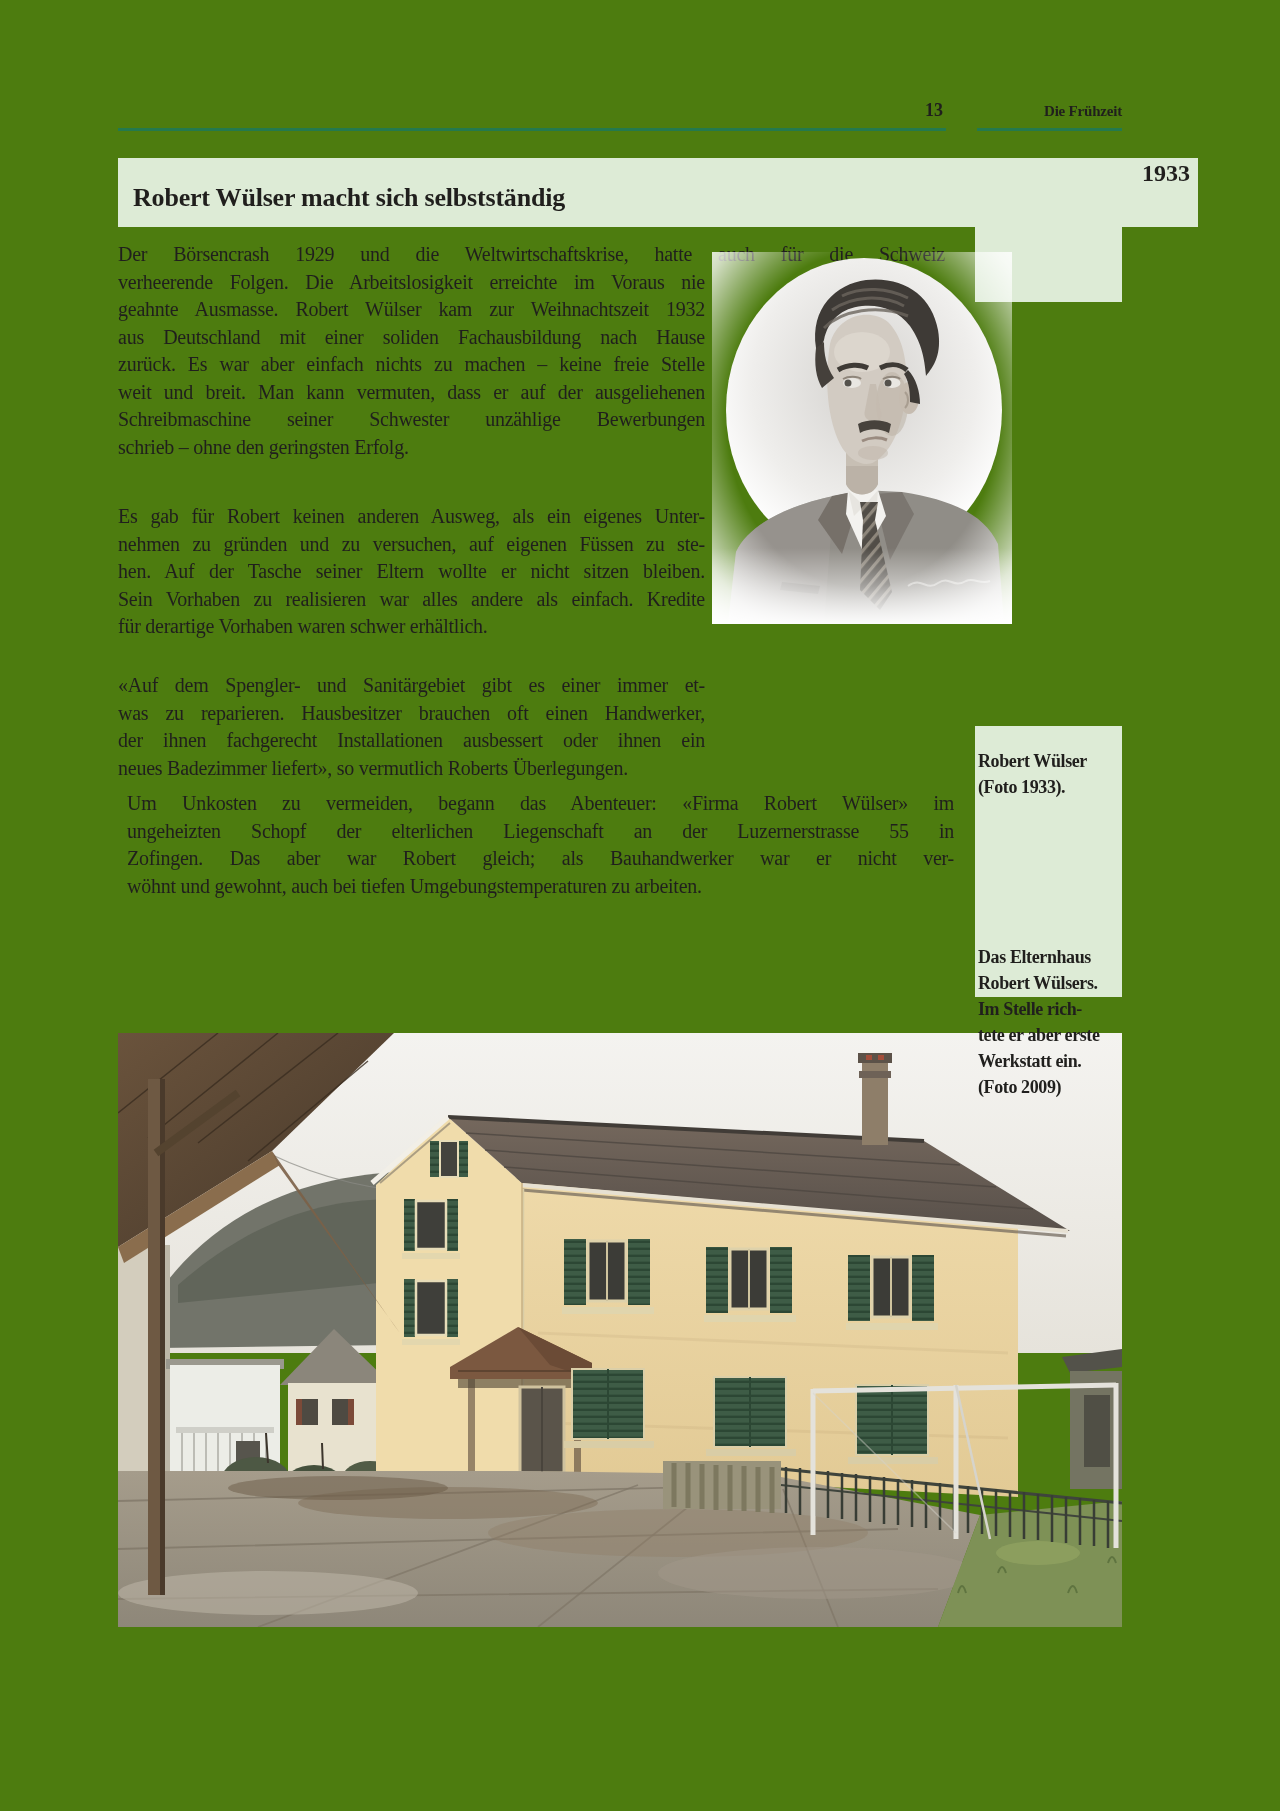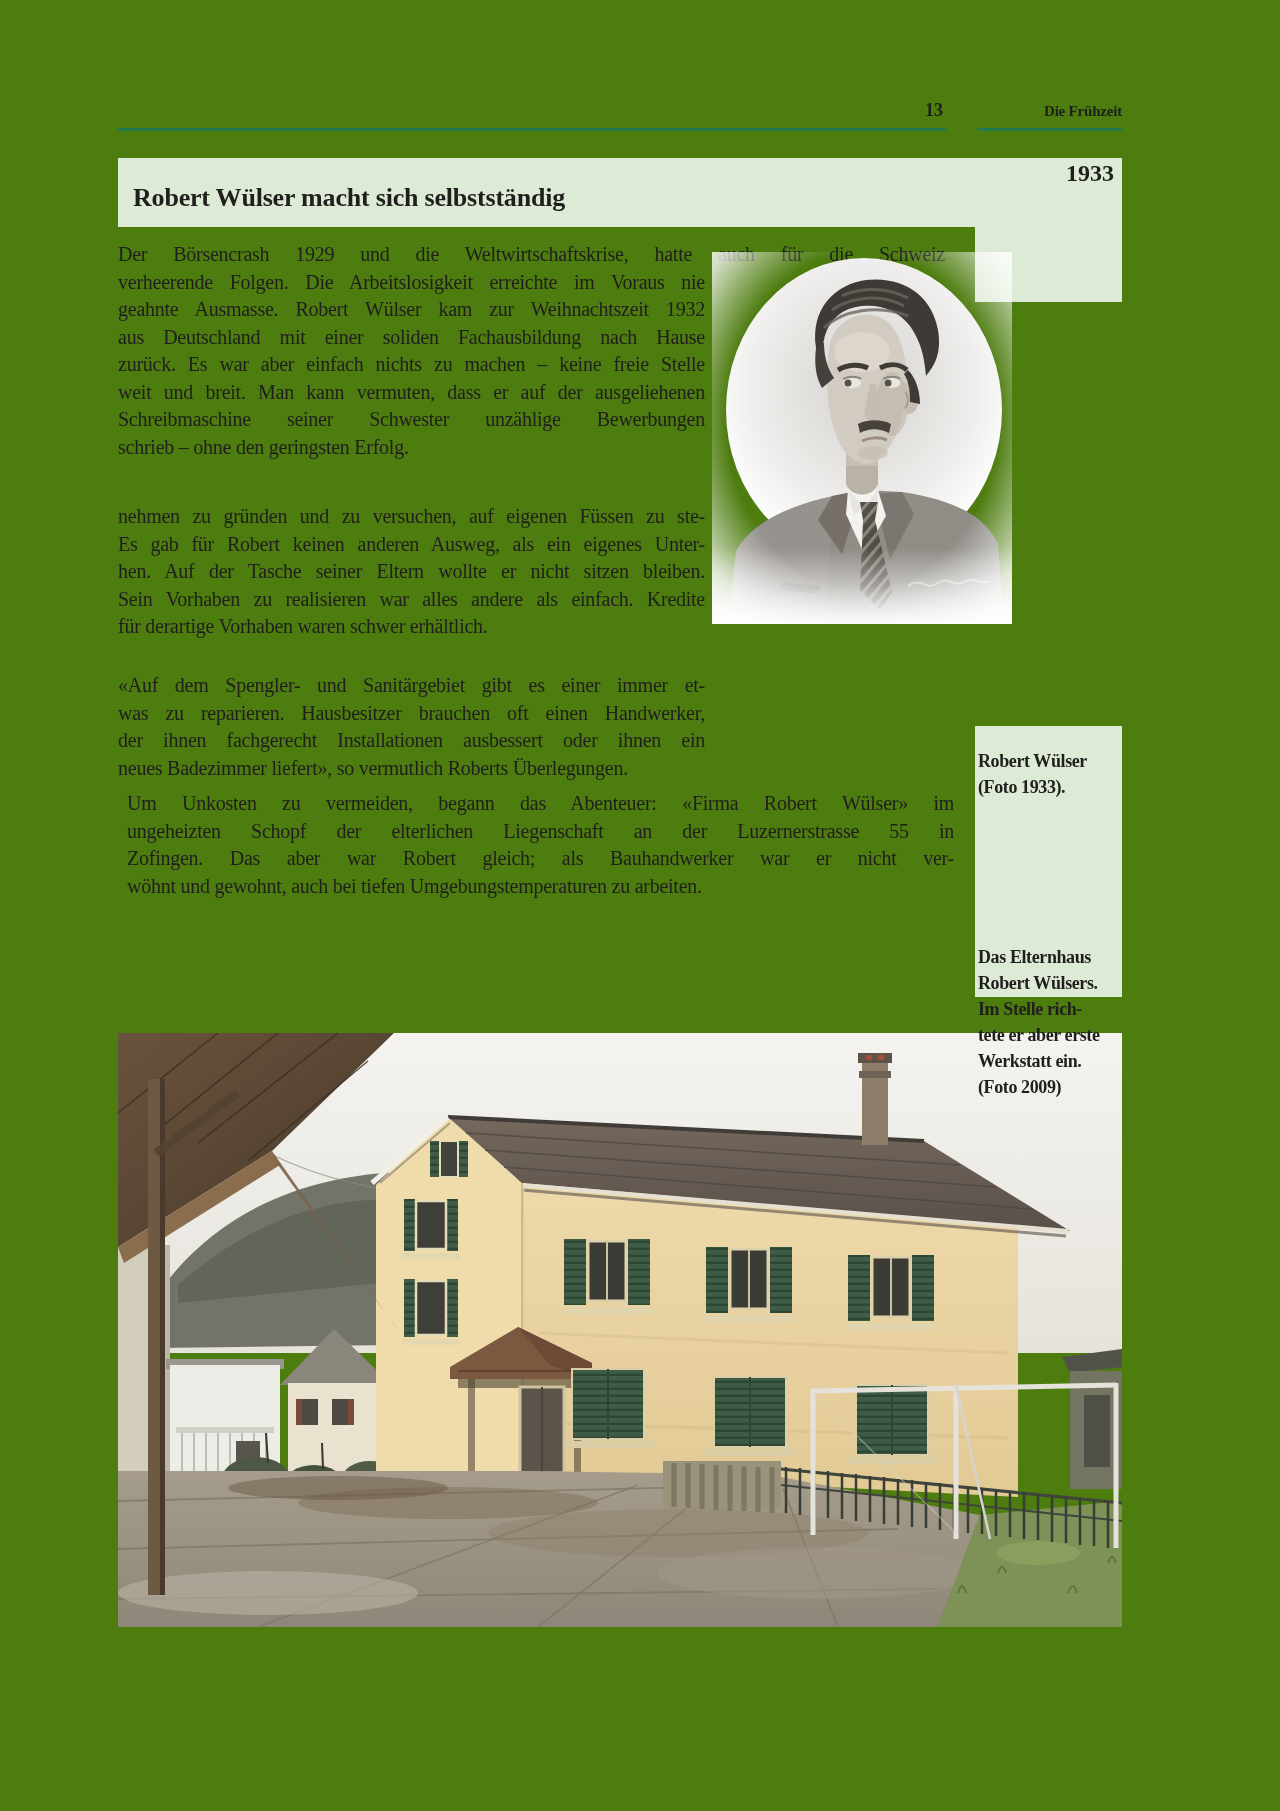--- a/index.html
+++ b/index.html
@@ -5,21 +5,21 @@
   html,body{margin:0;padding:0;background:#ffffff;}
   .page{position:relative;width:1280px;height:1811px;background:#4d7c0f;
         font-family:"Liberation Serif",serif;color:var(--text,#201f1d);overflow:hidden;}
   .rule{position:absolute;height:3px;background:var(--accent_green,#24794e);}
   .rule1{left:118px;top:128px;width:828px;}
   .rule2{left:977px;top:128px;width:145px;}
   .pagenum{position:absolute;left:840px;top:100px;width:103px;text-align:right;
            font-weight:bold;font-size:18px;}
   .chapter{position:absolute;left:977px;top:103px;width:145px;text-align:right;
            font-weight:bold;font-size:15px;letter-spacing:-0.2px;}
-  .title-band{position:absolute;left:118px;top:158px;width:1004px;height:69px;
+  .title-band{position:absolute;left:118px;top:158px;width:1080px;height:69px;
               background:var(--band_green,#ddebd6);}
   .title{position:absolute;left:15px;top:25px;font-weight:bold;font-size:26px;letter-spacing:-0.2px;}
   .year{position:absolute;right:8px;top:2px;font-weight:bold;font-size:24px;}
   .band-ext{position:absolute;left:975px;top:227px;width:147px;height:75px;
             background:var(--band_green,#ddebd6);}
   .para{position:absolute;left:118px;font-size:20px;line-height:27.5px;letter-spacing:-0.25px;}
   .jline{text-align:justify;text-align-last:justify;}
   .jline.last{text-align-last:left;}
   #p1{top:241px;width:827px;}
   #p1 .jline{width:587px;}
@@ -58,22 +58,22 @@
       <div class="jline">Der Börsencrash 1929 und die Weltwirtschaftskrise, hatte auch für die Schweiz</div>
       <div class="jline">verheerende Folgen. Die Arbeitslosigkeit erreichte im Voraus nie</div>
       <div class="jline">geahnte Ausmasse. Robert Wülser kam zur Weihnachtszeit 1932</div>
       <div class="jline">aus Deutschland mit einer soliden Fachausbildung nach Hause</div>
       <div class="jline">zurück. Es war aber einfach nichts zu machen – keine freie Stelle</div>
       <div class="jline">weit und breit. Man kann vermuten, dass er auf der ausgeliehenen</div>
       <div class="jline">Schreibmaschine seiner Schwester unzählige Bewerbungen</div>
       <div class="jline last">schrieb – ohne den geringsten Erfolg.</div>
     </div>
   <div class="para" id="p2">
+      <div class="jline">Es gab für Robert keinen anderen Ausweg, als ein eigenes Unter-</div>
       <div class="jline">nehmen zu gründen und zu versuchen, auf eigenen Füssen zu ste-</div>
-      <div class="jline">Es gab für Robert keinen anderen Ausweg, als ein eigenes Unter-</div>
       <div class="jline">hen. Auf der Tasche seiner Eltern wollte er nicht sitzen bleiben.</div>
       <div class="jline">Sein Vorhaben zu realisieren war alles andere als einfach. Kredite</div>
       <div class="jline last">für derartige Vorhaben waren schwer erhältlich.</div>
     </div>
   <div class="para" id="p3">
       <div class="jline">«Auf dem Spengler- und Sanitärgebiet gibt es einer immer et-</div>
       <div class="jline">was zu reparieren. Hausbesitzer brauchen oft einen Handwerker,</div>
       <div class="jline">der ihnen fachgerecht Installationen ausbessert oder ihnen ein</div>
       <div class="jline last">neues Badezimmer liefert», so vermutlich Roberts Überlegungen.</div>
     </div>

